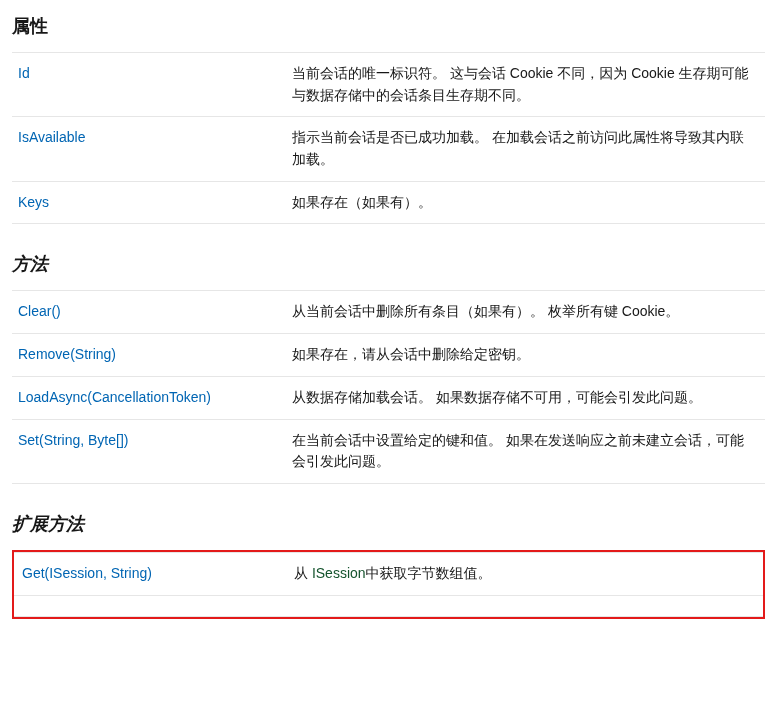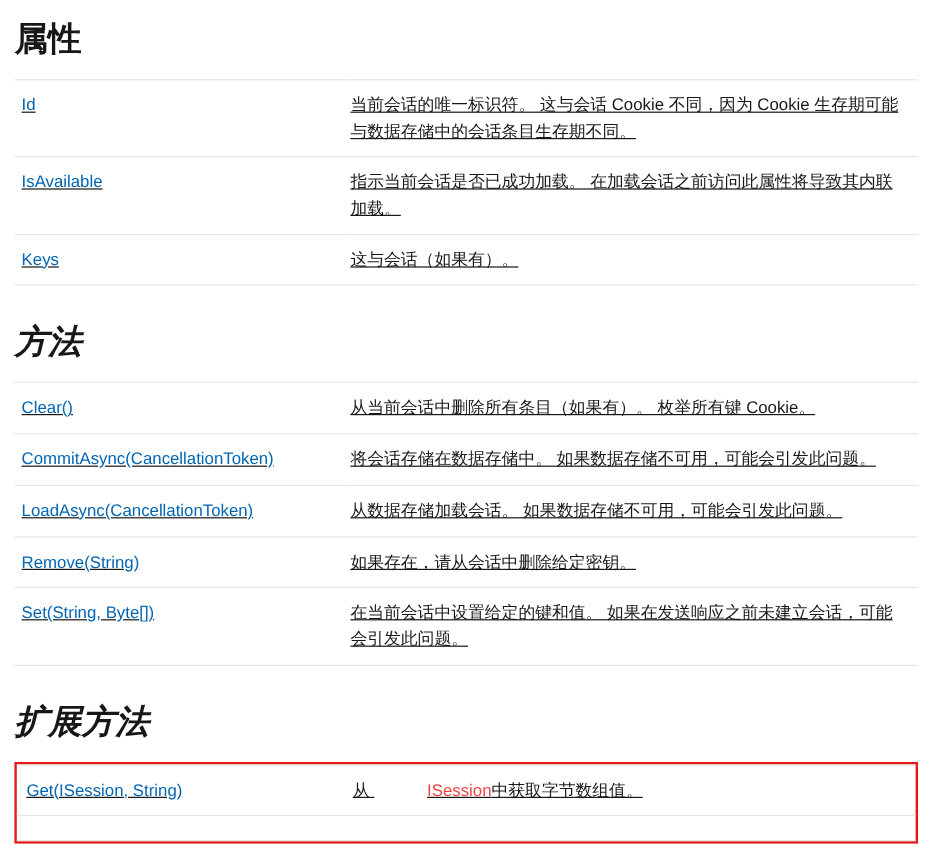--- a/index.html
+++ b/index.html
@@ -6,54 +6,52 @@
   body {
     margin: 0;
     padding: 8px 12px 20px 12px;
     font-family: "Segoe UI", -apple-system, "Helvetica Neue", Arial, sans-serif;
     color: #171717;
     font-size: 14px;
     background: #fff;
     width: 777px;
   }
   h2 {
-    font-size: 28px;
+    font-size: 18px;
     font-weight: 700;
     margin: 0 0 14px 0;
     padding-top: 6px;
   }
   h2.more-top { padding-top: 28px; font-style: italic; }
   table {
     width: 100%;
     border-collapse: collapse;
     table-layout: fixed;
-    text-decoration: underline;
   }
   table tr { border-top: 1px solid #e6e6e6; }
   table tr:last-child { border-bottom: 1px solid #e6e6e6; margin-left: 11px; }
   table td {
     padding: 10px 12px 10px 0;
     vertical-align: top;
     line-height: 1.55;
     font-size: 14px;
   }
   table td:first-child {
     width: 280px;
     padding-left: 6px;
   }
   a.api-link {
     color: #0065b3;
     text-decoration: none;
     cursor: pointer;
   }
   .desc-link {
-    color: #ef4444;
+    color: #14532d;
     text-decoration: none;
     cursor: pointer;
-    margin-left: 44px;
   }
   .highlight-box {
     border: 2px solid #e31a1a;
     padding: 0;
     position: relative;
   }
   .highlight-box table td:first-child { padding-left: 8px; }
 </style>
 </head>
 <body>
@@ -64,43 +62,39 @@
       <tr>
     <td><a class="api-link">Id</a></td>
     <td>当前会话的唯一标识符。 这与会话 Cookie 不同，因为 Cookie 生存期可能与数据存储中的会话条目生存期不同。</td>
   </tr>
   <tr>
     <td><a class="api-link">IsAvailable</a></td>
     <td>指示当前会话是否已成功加载。 在加载会话之前访问此属性将导致其内联加载。</td>
   </tr>
   <tr>
     <td><a class="api-link">Keys</a></td>
-    <td>这与会话（如果有）。</td>
+    <td>如果存在（如果有）。</td>
   </tr>
 </tbody>
   </table>
 
 <h2 class="more-top">方法</h2>
 <table>
   <tbody>
       <tr>
     <td><a class="api-link">Clear()</a></td>
     <td>从当前会话中删除所有条目（如果有）。 枚举所有键 Cookie。</td>
   </tr>
   <tr>
-    <td><a class="api-link">CommitAsync(CancellationToken)</a></td>
-    <td>将会话存储在数据存储中。 如果数据存储不可用，可能会引发此问题。</td>
+    <td><a class="api-link">Remove(String)</a></td>
+    <td>如果存在，请从会话中删除给定密钥。</td>
   </tr>
   <tr>
     <td><a class="api-link">LoadAsync(CancellationToken)</a></td>
     <td>从数据存储加载会话。 如果数据存储不可用，可能会引发此问题。</td>
-  </tr>
-  <tr>
-    <td><a class="api-link">Remove(String)</a></td>
-    <td>如果存在，请从会话中删除给定密钥。</td>
   </tr>
   <tr>
     <td><a class="api-link">Set(String, Byte[])</a></td>
     <td>在当前会话中设置给定的键和值。 如果在发送响应之前未建立会话，可能会引发此问题。</td>
   </tr>
 </tbody>
   </table>
 
 <h2 class="more-top">扩展方法</h2>
 

